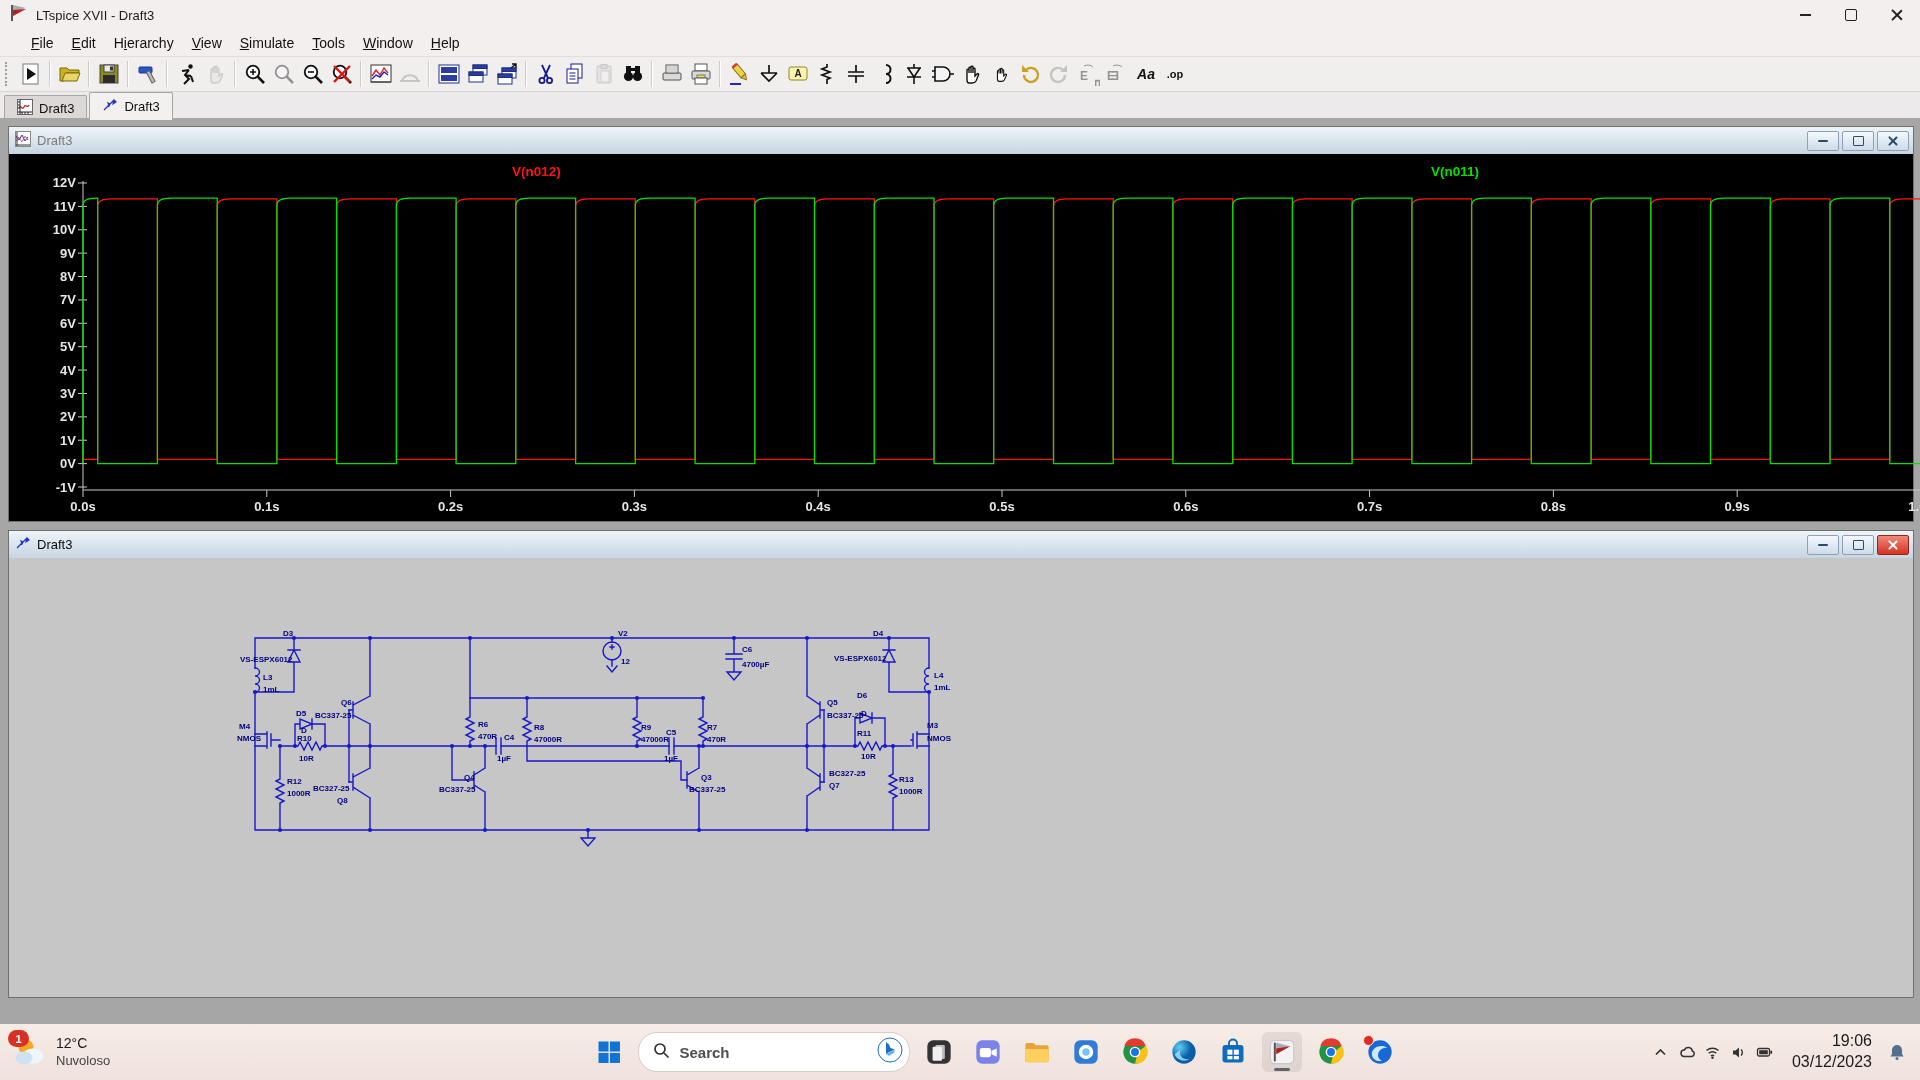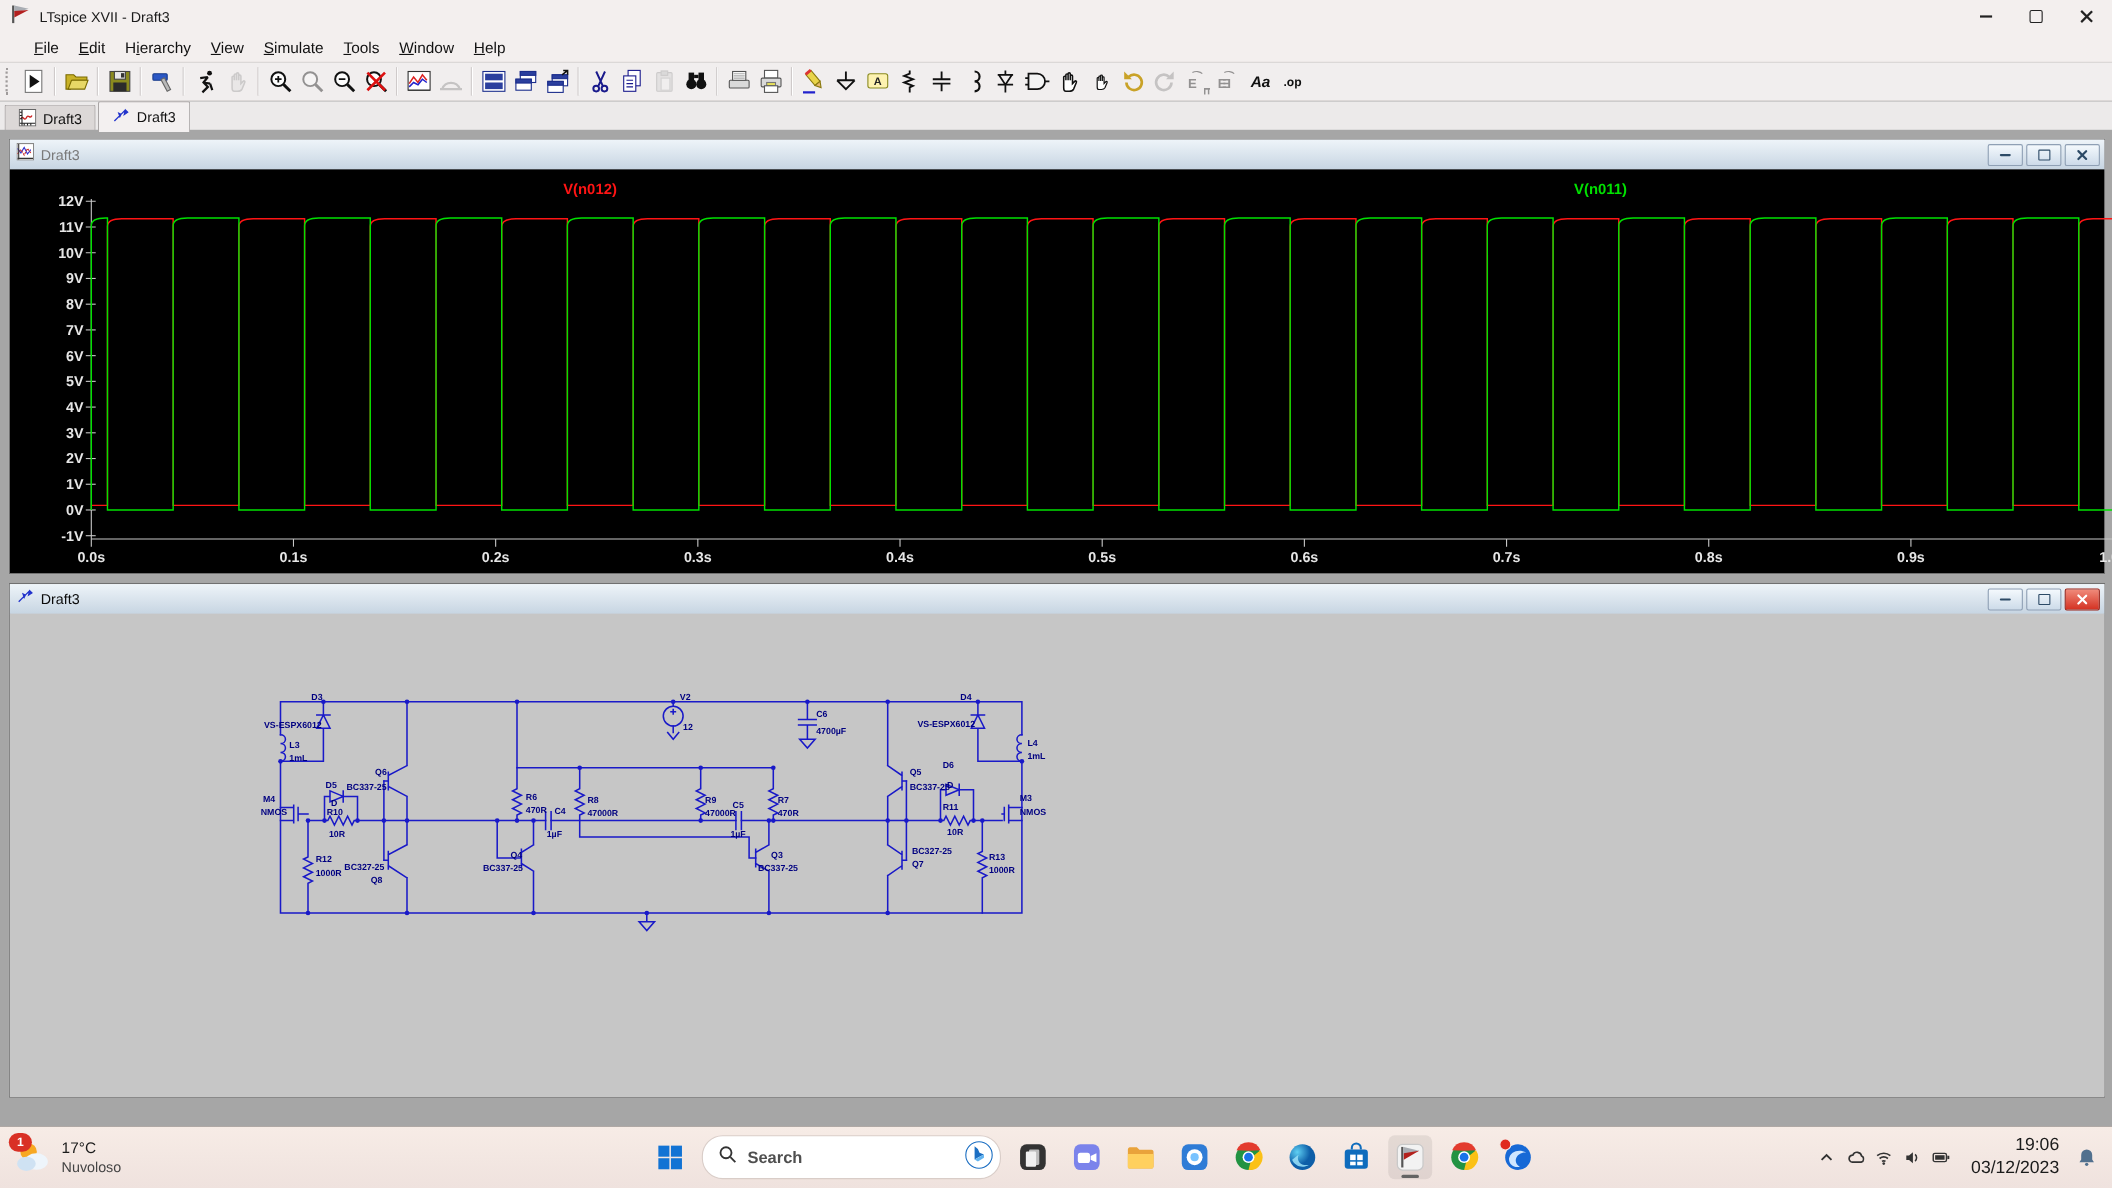--- a/index.html
+++ b/index.html
@@ -1,17 +1,17 @@
 <!DOCTYPE html>
 <html><head>
 <meta charset="utf-8">
 <style>
   html,body{margin:0;padding:0;width:1920px;height:1080px;overflow:hidden;
     font-family:"Liberation Sans",sans-serif;-webkit-font-smoothing:antialiased;}
-  #app{position:relative;width:1920px;height:1080px;background:#000000;}
+  #app{position:relative;width:1920px;height:1080px;background:#fca5a5;}
 
   
   .titlebar{height:30px;background:#f3efee;display:flex;align-items:center;position:relative;}
   .titlebar .applogo{margin:0 8px 0 10px;}
   .titlebar .apptitle{font-size:13px;color:#1c1c1c;}
   .wincontrols{position:absolute;right:0;top:0;height:30px;display:flex;}
   .wc{width:46px;height:30px;display:flex;align-items:center;justify-content:center;}
   .g-min{width:11px;height:1.6px;background:#222;}
   .g-max{width:10px;height:10px;border:1.4px solid #222;border-radius:2px;}
   .g-x{position:relative;width:12px;height:12px;}
@@ -662,21 +662,21 @@
     <div class="tb-left">
       <div class="weather-ic">
         <svg width="36" height="36" viewBox="0 0 36 36">
             <circle cx="14" cy="13" r="7.5" fill="#f7a823"></circle>
             <ellipse cx="21" cy="22" rx="10.5" ry="7.5" fill="#eef5fb"></ellipse>
             <ellipse cx="12" cy="24" rx="8.5" ry="6.5" fill="#cfe2f3"></ellipse>
           </svg>
         <div class="badge">1</div>
       </div>
       <div>
-        <div class="wx-temp">17°C</div>
+        <div class="wx-temp">12°C</div>
         <div class="wx-cond">Nuvoloso</div>
       </div>
     </div>
 
     <div class="tb-center" id="tbcenter">
         <div class="tbapp">
           <svg width="28" height="28" viewBox="0 0 24 24">
             <rect x="3" y="3" width="8.6" height="8.6" fill="#1273d4"></rect>
             <rect x="12.8" y="3" width="8.6" height="8.6" fill="#1273d4"></rect>
             <rect x="3" y="12.8" width="8.6" height="8.6" fill="#1273d4"></rect>

